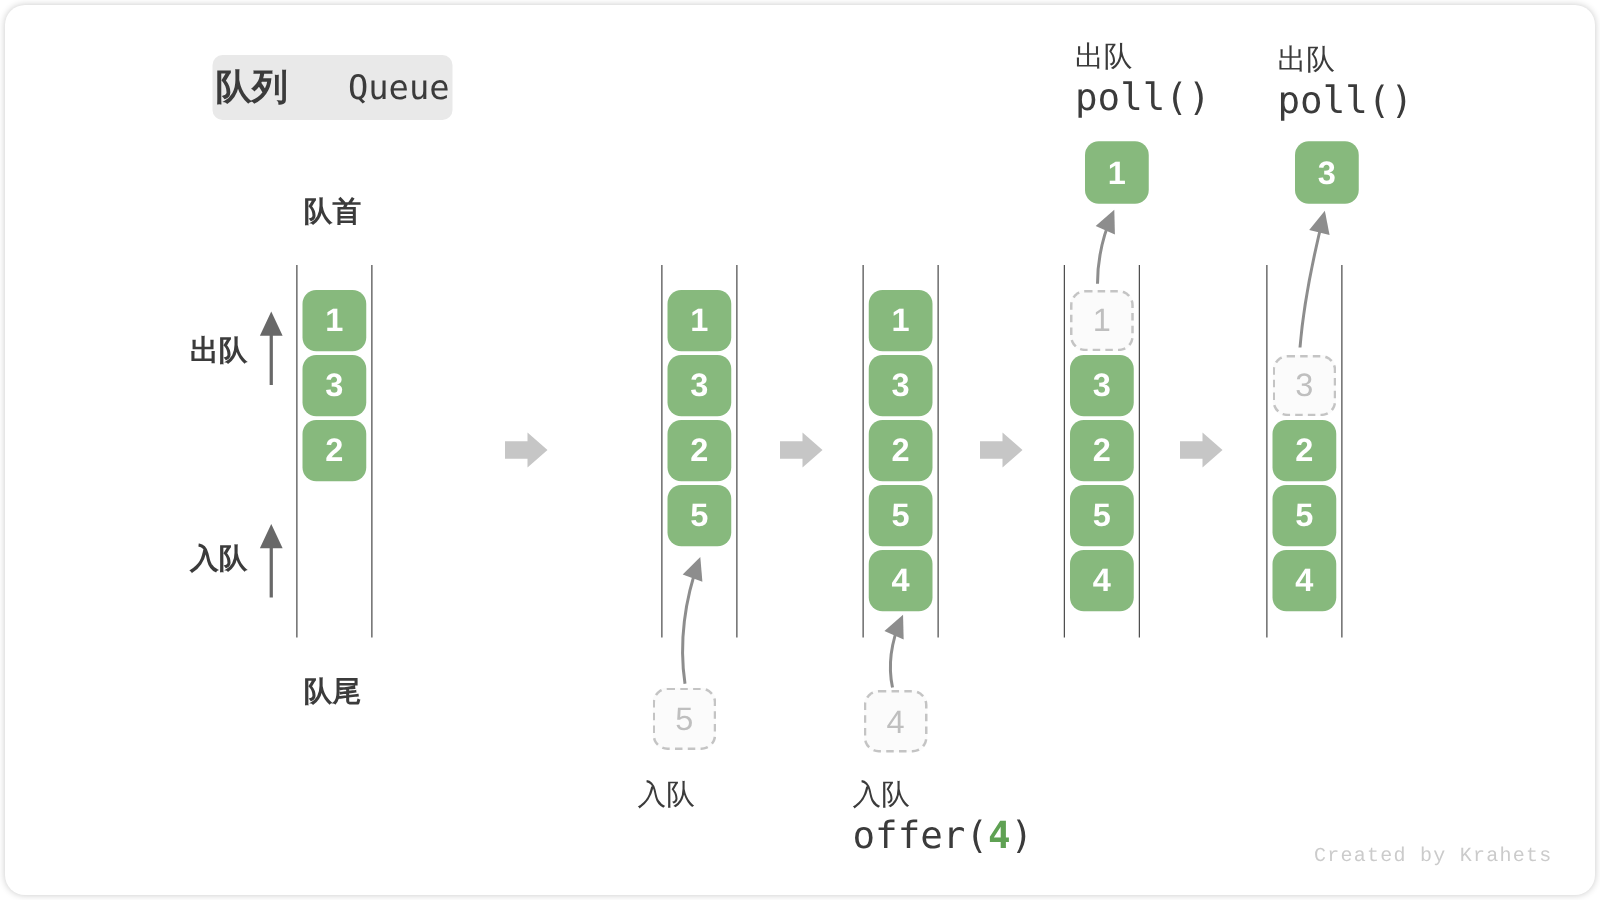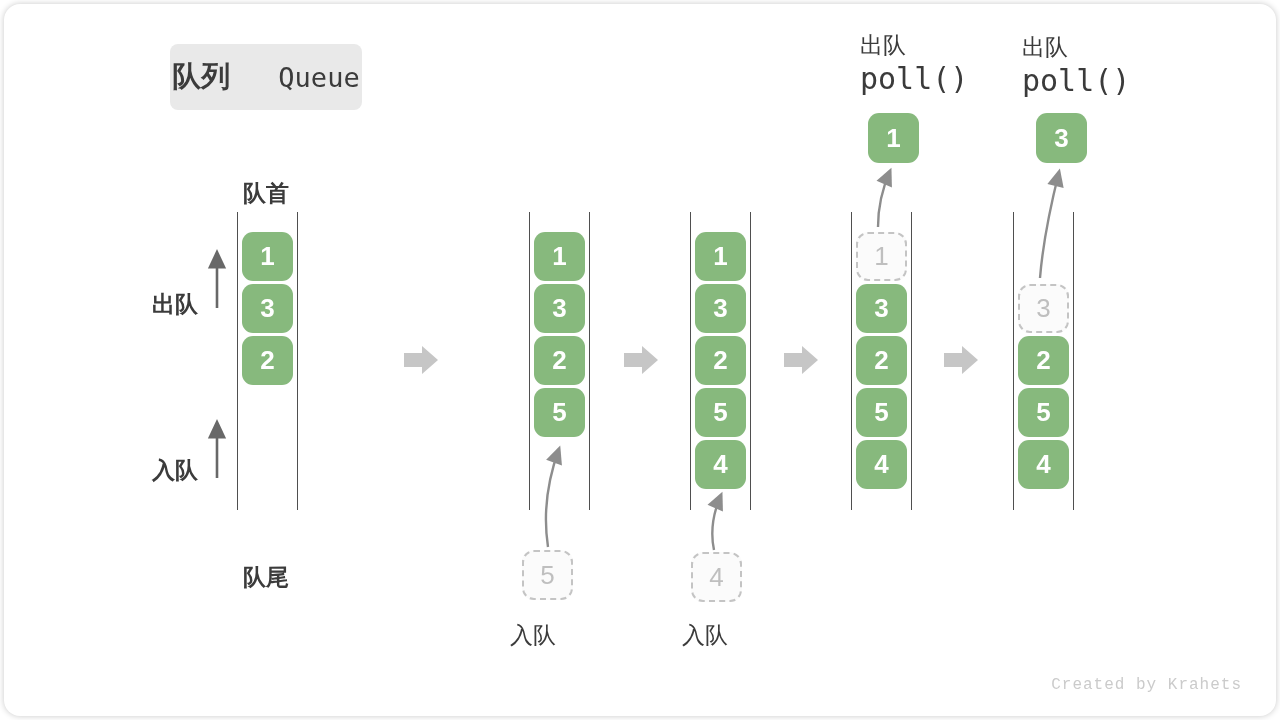--- a/index.html
+++ b/index.html
@@ -6,30 +6,30 @@
   body{font-family:"Liberation Sans","DejaVu Sans",sans-serif;}
   #canvas{
     position:relative;width:1272px;height:712px;margin:4px;
     background:#ffffff;border-radius:16px;
     box-shadow:0 0 6px rgba(0,0,0,0.22);
     overflow:hidden;
   }
 
   
   .title-box{
-    position:absolute;left:166px;top:40px;width:192px;height:66px;
+    position:absolute;left:166px;top:40px;width:192px;height:52px;
     background:var(--title-bg);border-radius:8px;
     display:flex;align-items:center;justify-content:center;gap:12px;
     color:var(--text-dark);
   }
   .title-zh{font-size:29px;font-weight:bold;}
   .title-en{font-size:27px;font-family:"DejaVu Sans Mono","Liberation Mono",monospace;margin-left:36px;}
 
   
-  .zh-label{position:absolute;color:var(--text-dark);font-size:23px;font-weight:bold;white-space:nowrap;margin-top:24px;}
+  .zh-label{position:absolute;color:var(--text-dark);font-size:23px;font-weight:bold;white-space:nowrap;}
   #label-front{left:239px;top:150px;}
   #label-rear{left:239px;top:534px;}
   #label-dequeue-side{left:148px;top:261px;}
   #label-enqueue-side{left:148px;top:427px;}
 
   
   .queue-col{
     position:absolute;box-sizing:border-box;
     border-left:1.5px solid var(--wall);border-right:1.5px solid var(--wall);
   }
@@ -123,20 +123,21 @@
       <div class="queue-col" style="left: 686px; top: 208px; width: 61px; height: 298px;">
         <div class="cell solid" style="top: 20px;">1</div>
         <div class="cell solid" style="top: 72px;">3</div>
         <div class="cell solid" style="top: 124px;">2</div>
         <div class="cell solid" style="top: 176px;">5</div>
         <div class="cell solid" style="top: 228px;">4</div>
       </div>
       <div class="float-box ghost" style="left: 687px; top: 548px;">4</div>
       <div class="op-note" style="left: 678px; top: 614px;">
         <span class="zh">入队</span>
+        <span class="code"><span>offer(</span><span class="arg">4</span><span>)</span></span>
       </div>
       <div class="queue-col" style="left: 847px; top: 208px; width: 61px; height: 298px;">
         <div class="cell ghost" style="top: 20px;">1</div>
         <div class="cell solid" style="top: 72px;">3</div>
         <div class="cell solid" style="top: 124px;">2</div>
         <div class="cell solid" style="top: 176px;">5</div>
         <div class="cell solid" style="top: 228px;">4</div>
       </div>
       <div class="float-box solid" style="left: 864px; top: 109px;">1</div>
       <div class="op-note" style="left: 856px; top: 24px;">

